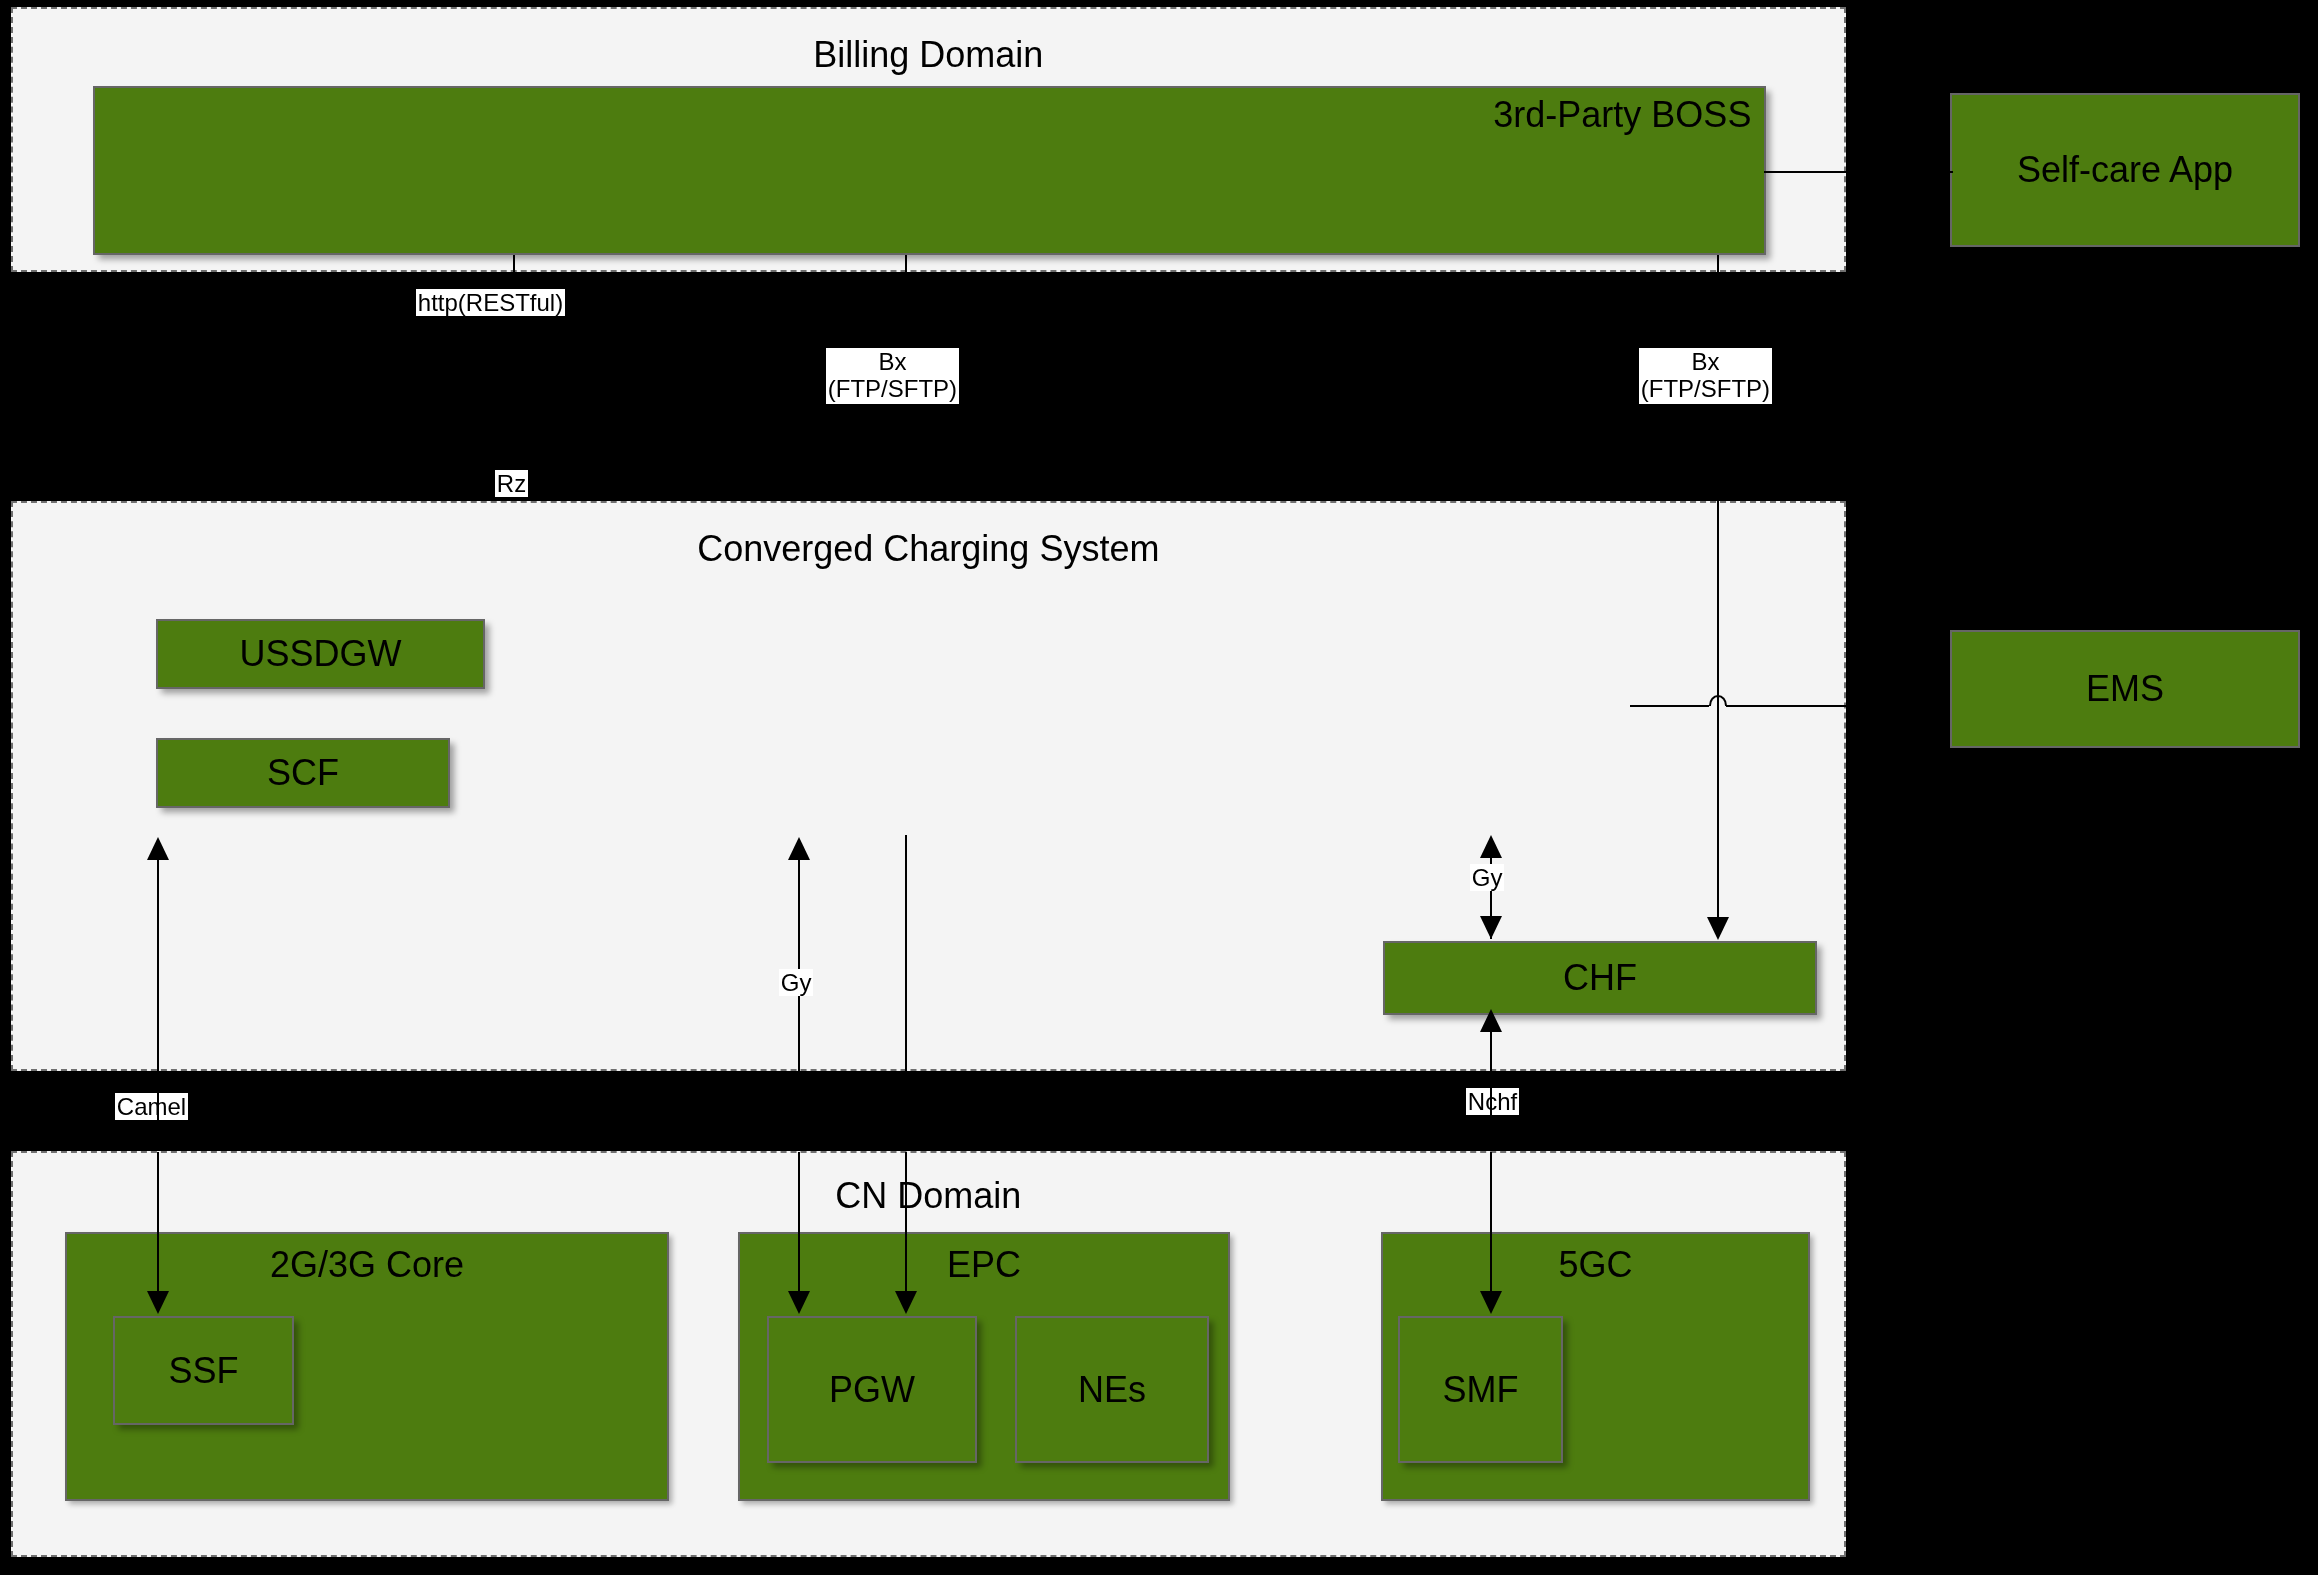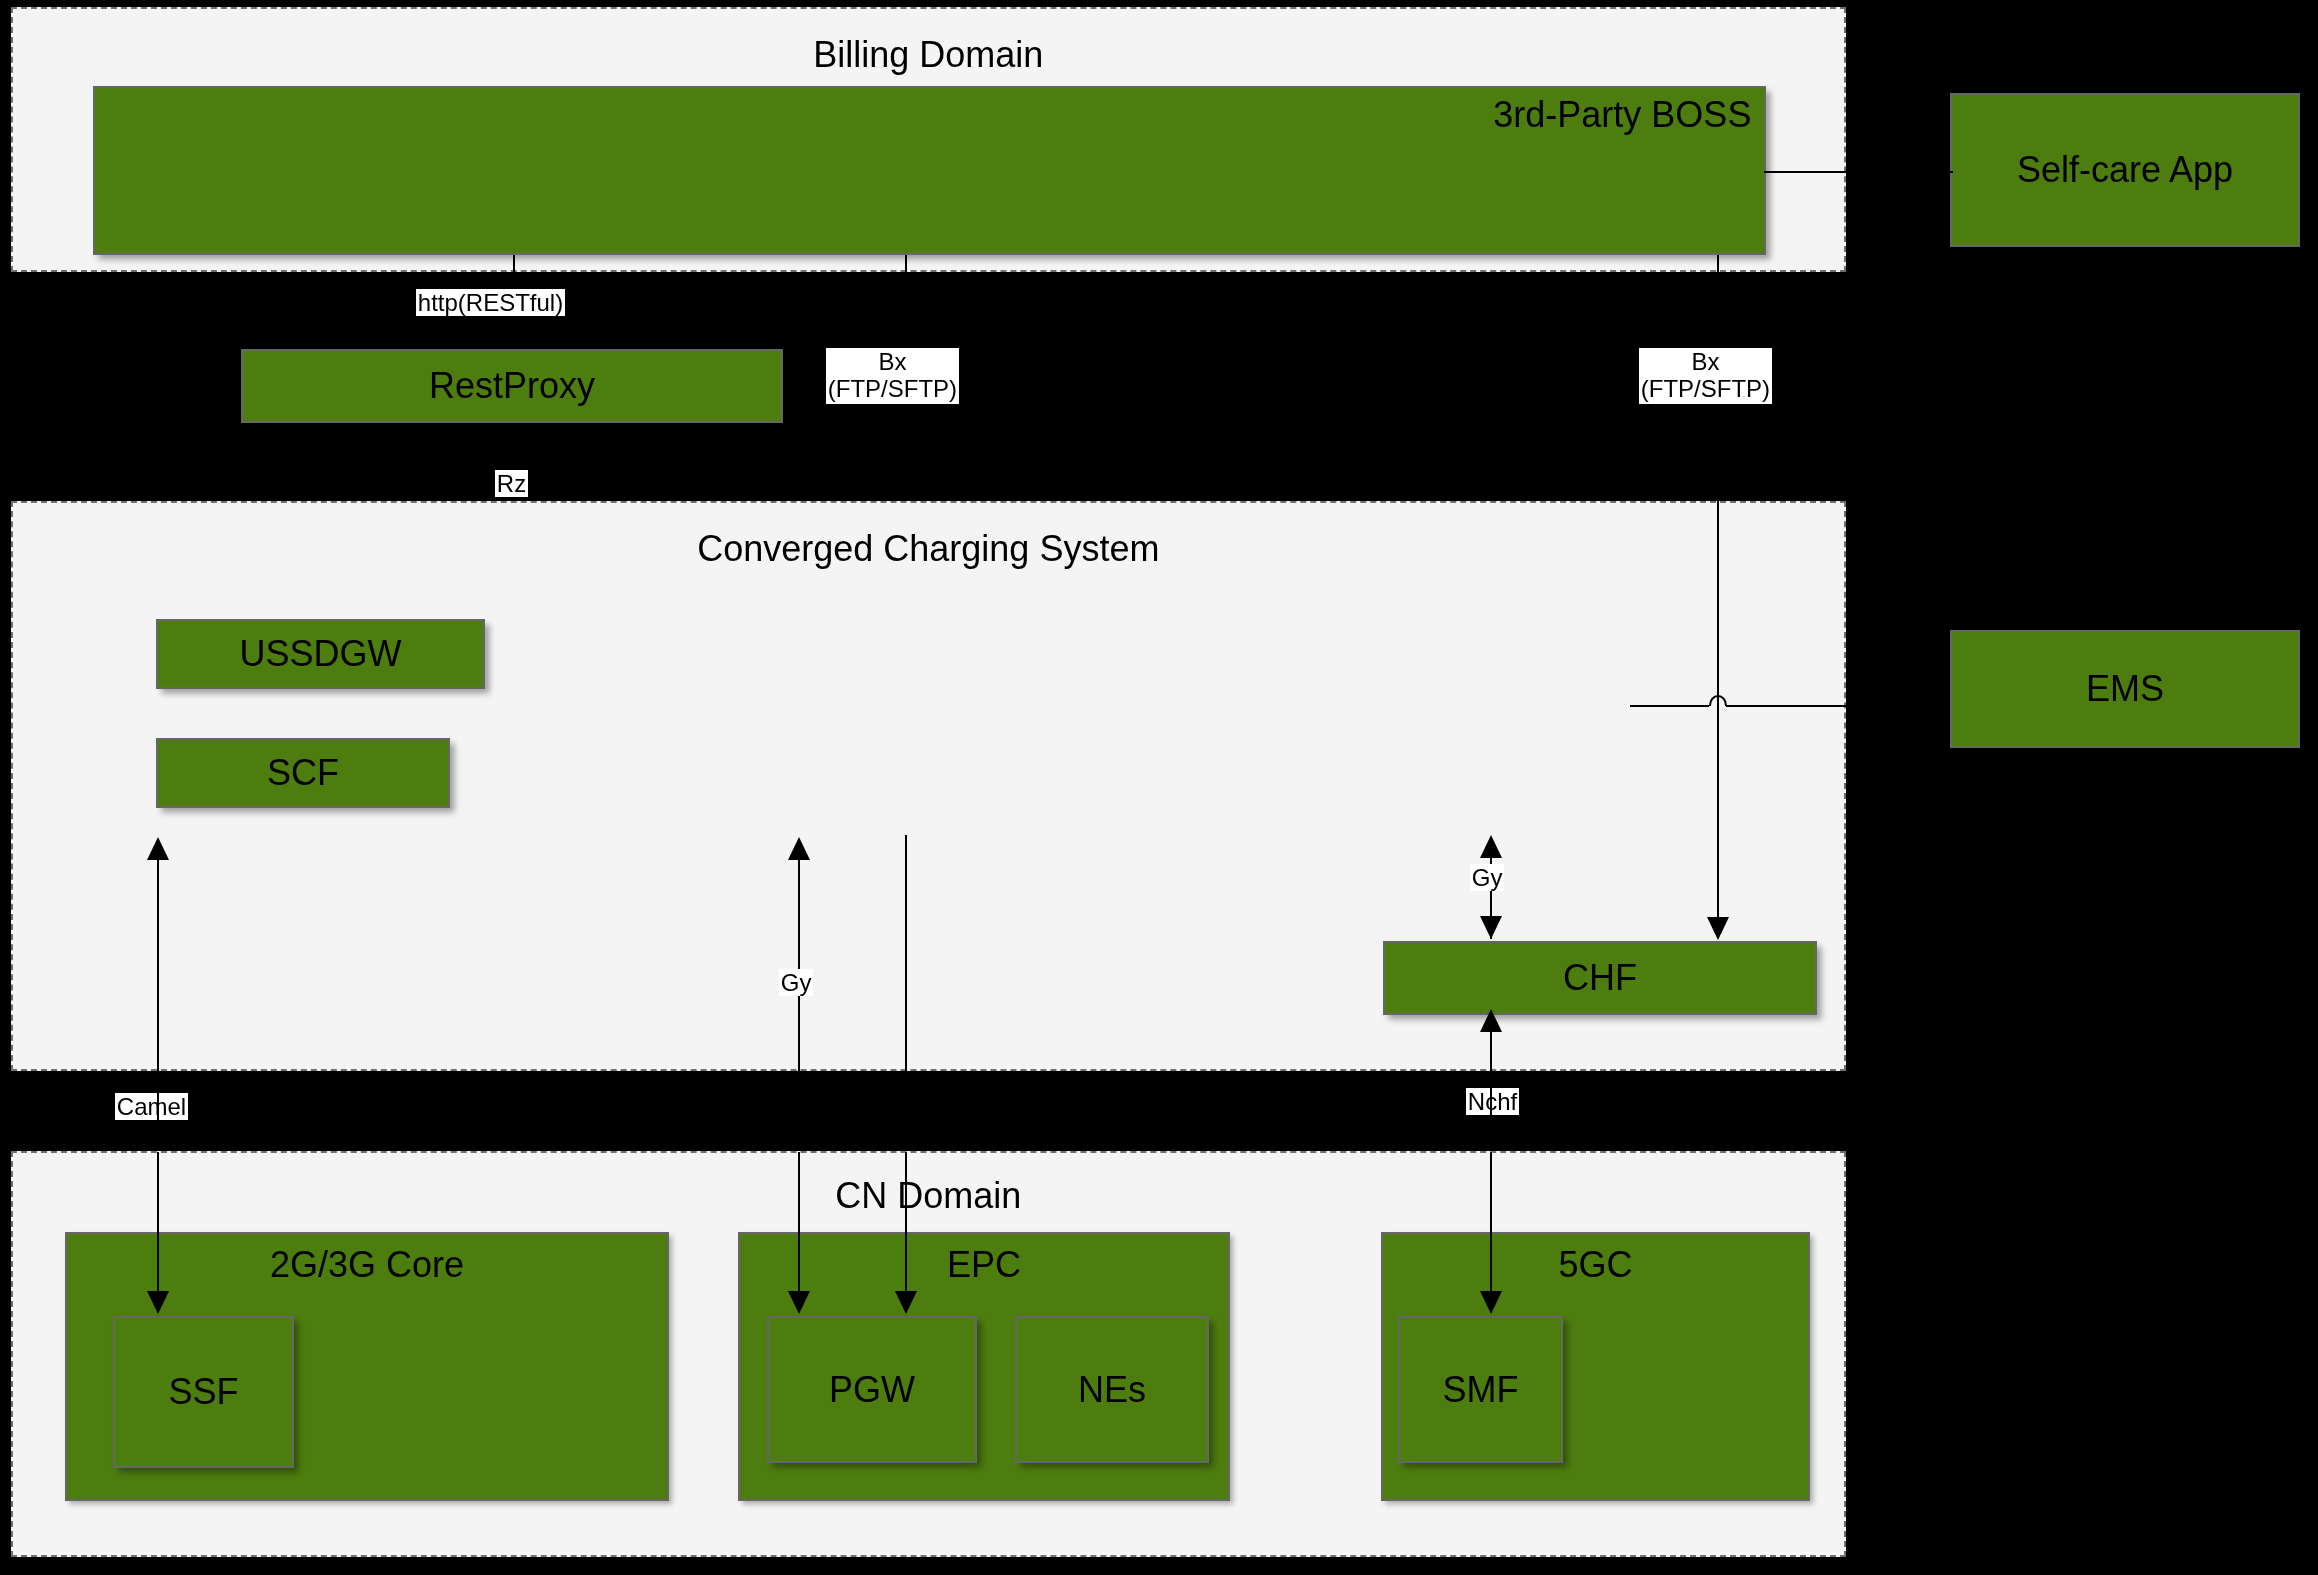--- a/index.html
+++ b/index.html
@@ -154,23 +154,20 @@
     <span>Bx</span><br>
     <span>(FTP/SFTP)</span>
   </div>
 
   <div class="vline" style="left:1717px; top:255px; height:244px;"></div>
   <div class="edge-label two-line" style="left:1639px; top:348px; text-align:center;">
     <span>Bx</span><br>
     <span>(FTP/SFTP)</span>
   </div>
 
-  <div class="node" style="left:241px; top:349px; width:542px; height:74px;">
-    <span class="node-label">RestProxy</span>
-  </div>
 
   <div class="vline" style="left:513px; top:489px; height:99px;"></div>
   <div class="edge-label" style="left:495px; top:470px;">Rz</div>
 
   <div class="domain" style="left:10.8px; top:501px; width:1835px; height:570px;">
     <div class="domain-title" style="top:25px;">Converged Charging System</div>
   </div>
 
 
   <div class="node" style="left:156px; top:619px; width:329px; height:70px;">
@@ -221,21 +218,21 @@
   <div class="vline" style="left:905px; top:1071px; height:81px;"></div>
   <div class="vline" style="left:1490px; top:1071px; height:81px;"></div>
 
   <div class="domain" style="left:10.8px; top:1151px; width:1835px; height:406px;">
     <div class="domain-title" style="top:21.5px;">CN Domain</div>
   </div>
 
   <div class="node label-top plain-group" style="left:65px; top:1232px; width:604px; height:269px;">
     <span class="node-label">2G/3G Core</span>
   </div>
-  <div class="node" style="left:113px; top:1316px; width:181px; height:152px;">
+  <div class="node" style="left:113px; top:1316px; width:181px; height:109px;">
     <span class="node-label">SSF</span>
   </div>
 
   <div class="node label-top plain-group" style="left:738px; top:1232px; width:492px; height:269px;">
     <span class="node-label">EPC</span>
   </div>
   <div class="node" style="left:767px; top:1316px; width:210px; height:147px;">
     <span class="node-label">PGW</span>
   </div>
   <div class="node" style="left:1015px; top:1316px; width:194px; height:147px;">

